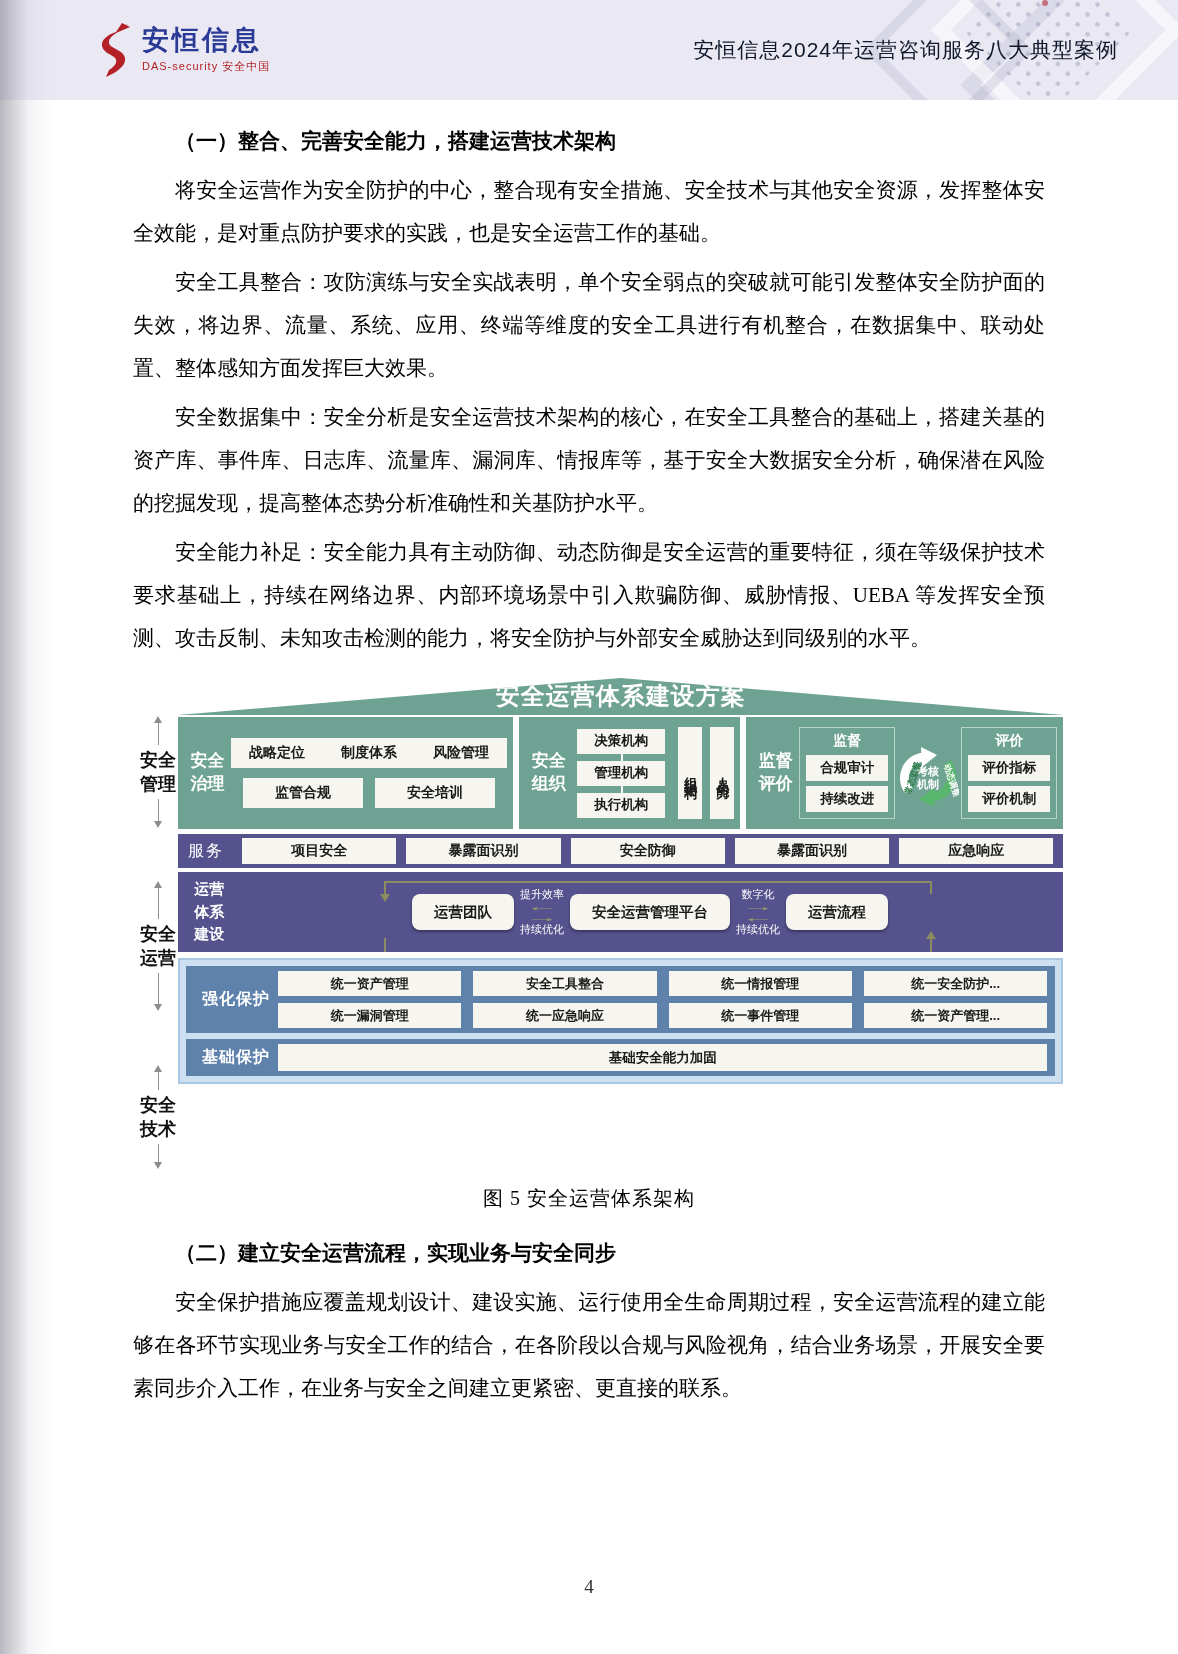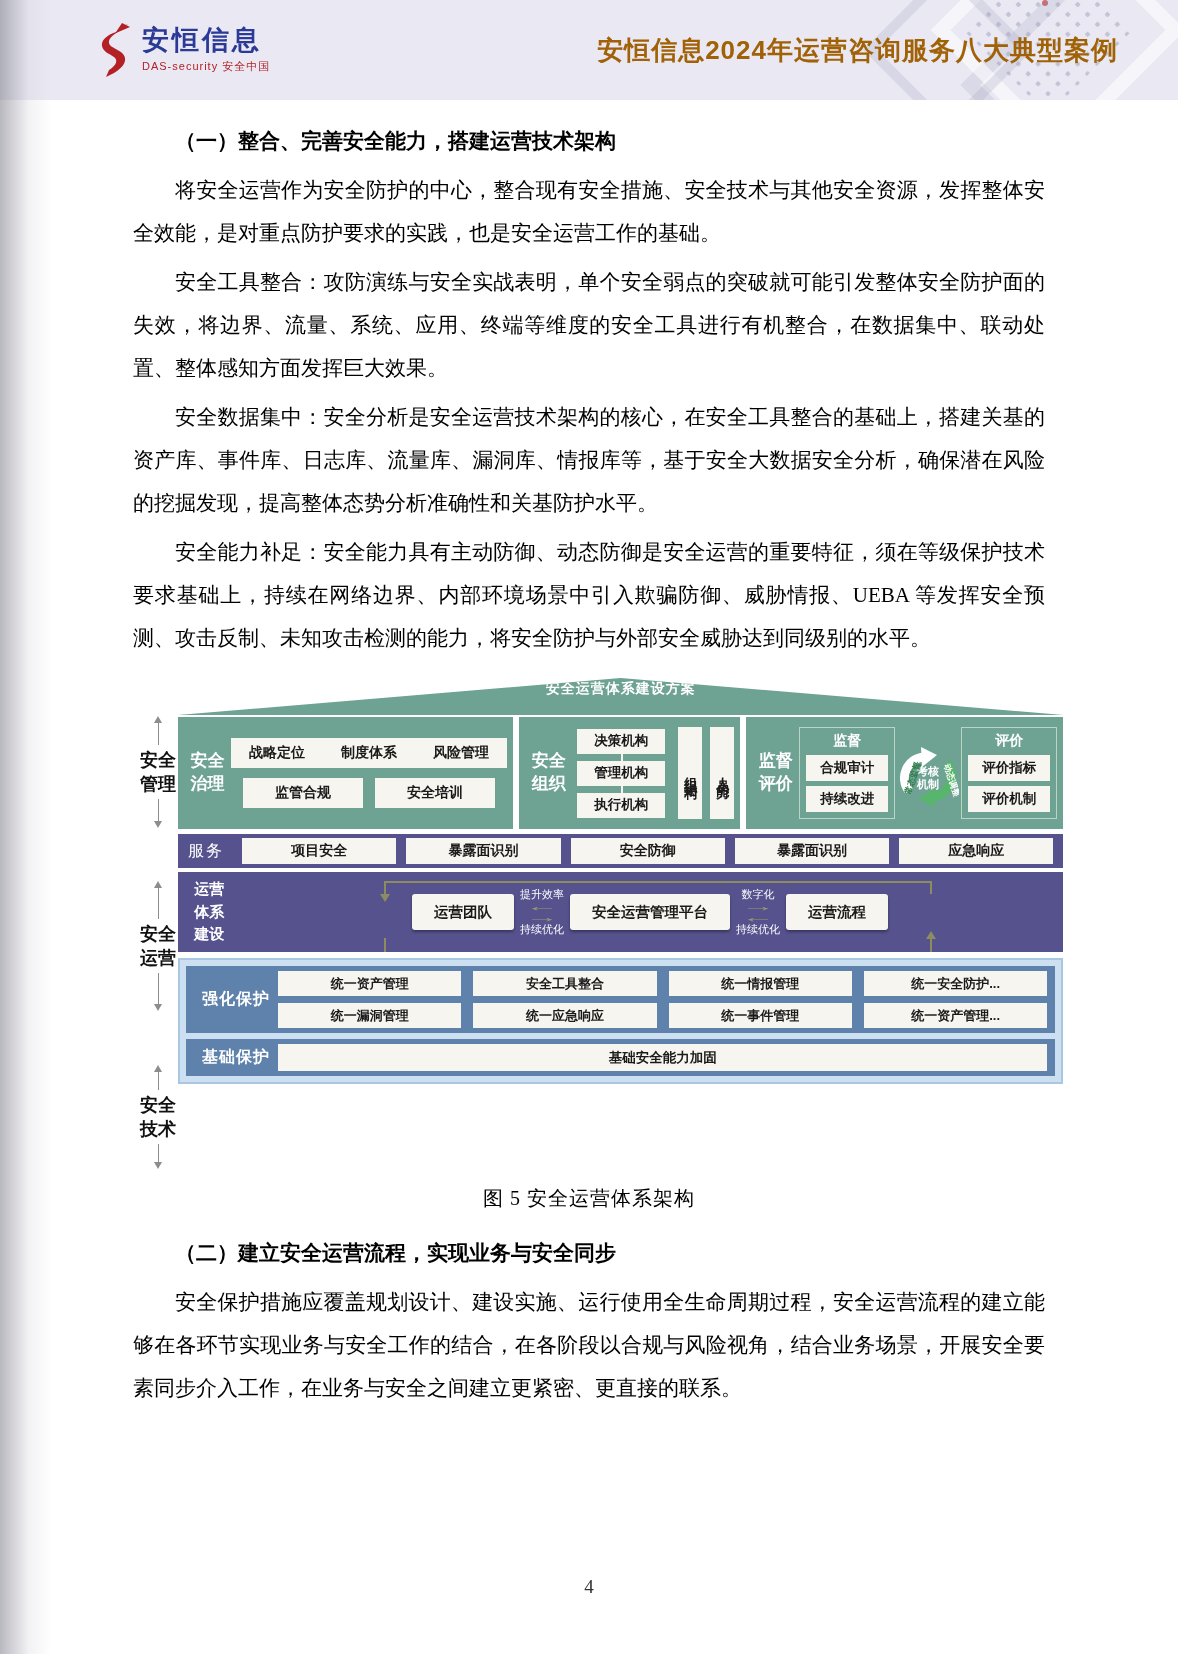--- a/index.html
+++ b/index.html
@@ -27,21 +27,21 @@
   .deco-dots {
     position:absolute; right:110px; top:40px; width:120px; height:120px; transform:rotate(45deg);
     background-image:radial-gradient(rgba(150,150,180,.45) 2.2px, transparent 2.6px);
     background-size:14px 14px;
   }
   .dot { position:absolute; width:6px; height:6px; border-radius:50%; }
   .dot-r2 { background:#c4717c; right:170px; top:70px; }
   .hdr-title {
     position:absolute; right:60px; top:50px; transform:translateY(-50%);
     font-family:"Liberation Sans","DejaVu Sans",sans-serif;
-    font-weight:bold; font-size:26px; color:#a16207; letter-spacing:1px;
+    font-weight:normal; font-size:21px; color:#0f172a; letter-spacing:1px;
   }
   .logo { position:absolute; left:92px; top:22px; display:flex; align-items:center; gap:8px; }
   .logo-swoosh { width:42px; height:56px; }
   .logo-text { display:flex; flex-direction:column; }
   .logo-brand {
     font-family:"Liberation Sans","DejaVu Sans",sans-serif;
     font-weight:bold; font-size:27px; color:#2a3a96; letter-spacing:3px; line-height:1.1;
   }
   .logo-sub {
     font-family:"Liberation Sans","DejaVu Sans",sans-serif;
@@ -77,21 +77,21 @@
   .dl-label {
     width:2.3em; font-size:18px; font-weight:bold; color:#111; text-align:center;
     word-break:break-all; line-height:1.35; padding:3px 0;
   }
   .diag-main { flex:1; display:flex; flex-direction:column; }
   .roof {
     height:37px; background:#6ea293; margin-bottom:2px;
     clip-path:polygon(0 100%, 50% 0, 100% 100%);
     display:flex; align-items:flex-end; justify-content:center;
   }
-  .roof-title { color:#fff; font-weight:bold; font-size:14px; letter-spacing:1px; padding-bottom:17px; }
+  .roof-title { color:#fff; font-weight:bold; font-size:24px; letter-spacing:1px; padding-bottom:3px; }
   
   .mgmt-row { display:flex; gap:6px; height:112px; }
   .g-panel { background:#6ea293; display:flex; align-items:center; padding:0 6px; }
   .panel-label {
     width:2.3em; min-width:2.3em; color:#fff; font-weight:bold; font-size:17px;
     text-align:center; word-break:break-all; line-height:1.35; margin:0 4px;
   }
   .wbox {
     background:#f7f5f0; color:#1a1a1a; display:flex; align-items:center; justify-content:center;
     font-size:14px; font-weight:bold;
@@ -127,21 +127,21 @@
   .service-label { color:#fff; font-weight:normal; font-size:16px; letter-spacing:2px; margin-right:8px; }
   .service-row .wbox { flex:1; height:26px; font-size:14px; }
   
   .ops-row { margin-top:4px; background:#55528d; height:80px; display:flex; align-items:center; padding:0 10px;gap:20px; }
   .ops-label {
     width:2.3em; color:#fff; font-weight:bold; font-size:15px; text-align:center;
     word-break:break-all; line-height:1.5; margin-left:4px;
   }
   .ops-flow { position:relative; flex:1; height:100%; display:flex; align-items:center; justify-content:center; gap:6px; }
   .ops-box {
-    background:#f7f5f0; border-radius:3px; box-shadow:0 2px 3px rgba(0,0,0,.35);
+    background:#f7f5f0; border-radius:8px; box-shadow:0 2px 3px rgba(0,0,0,.35);
     font-weight:bold; font-size:14.5px; color:#1a1a1a;
     display:flex; align-items:center; justify-content:center; height:36px; padding:0 22px; z-index:1;
   }
   .ops-link { display:flex; flex-direction:column; align-items:center; line-height:13px; z-index:1; }
   .ops-link .lk-label { color:#fff; font-size:11px; }
   .ops-link .lk-arrow { color:#9a9a6c; font-size:14px; transform:scaleX(2.4); line-height:11px; }
   .ops-bracket {
     position:absolute; left:17%; right:15%; top:9px; height:13px;
     border:2px solid #8c8c60; border-bottom:none;
   }

